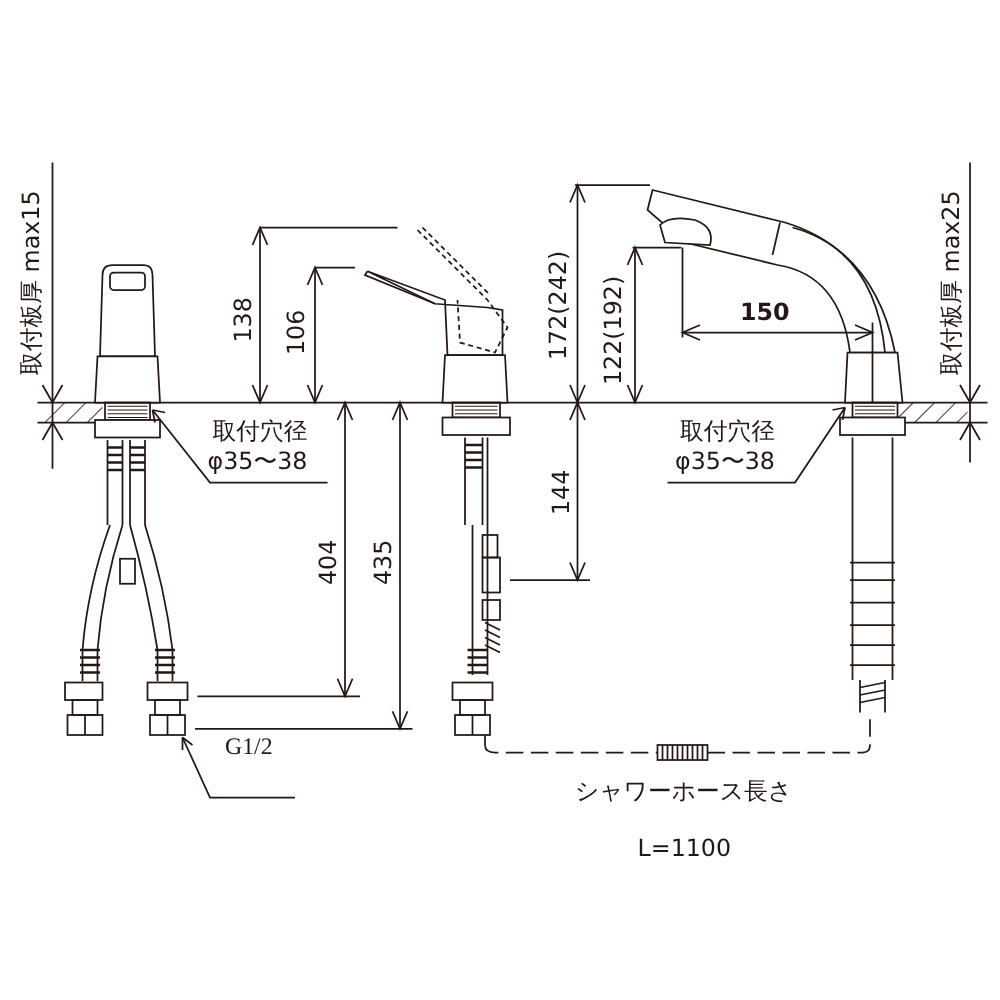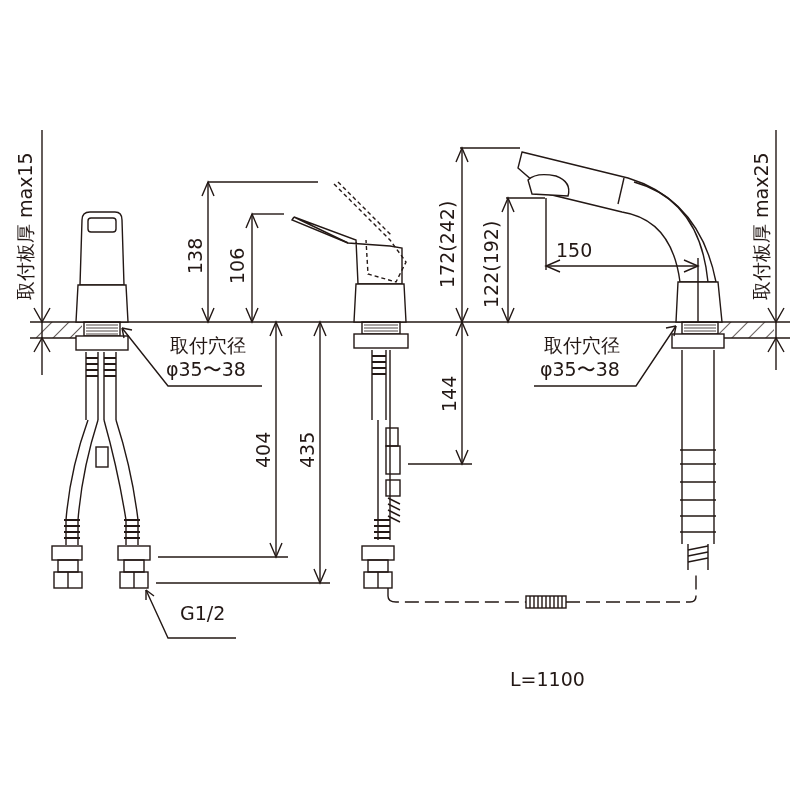--- a/index.html
+++ b/index.html
@@ -143,21 +143,22 @@
 
 <div class="lbl fs19" style="left:170px;top:336px;">取付穴径</div>
 <div class="lbl fs19" style="left:166px;top:360px;">φ35〜38</div>
 <div class="lbl fs19" style="left:544px;top:336px;">取付穴径</div>
 <div class="lbl fs19" style="left:540px;top:360px;">φ35〜38</div>
 
 <div class="lbl vlbl fs19" style="left:186px;top:274px;">138</div>
 <div class="lbl vlbl fs19" style="left:228px;top:284px;">106</div>
 <div class="lbl vlbl fs19" style="left:438px;top:288px;">172(242)</div>
 <div class="lbl vlbl fs19" style="left:482px;top:308px;">122(192)</div>
-<div class="lbl fs19" style="left:556px;top:241px;">150</div>
+<div class="lbl fs19" style="left:592px;top:241px;font-weight:bold;">150</div>
 
 <div class="lbl vlbl fs19" style="left:254px;top:468px;">404</div>
 <div class="lbl vlbl fs19" style="left:298px;top:468px;">435</div>
 <div class="lbl vlbl fs19" style="left:440px;top:412px;">144</div>
 
-<div class="lbl fs19" style="left:180px;top:604px;">G1/2</div>
+<div class="lbl fs19" style="left:180px;top:588px;font-family:Liberation Serif, serif;">G1/2</div>
+<div class="lbl fs19" style="left:460px;top:624px;">シャワーホース長さ</div>
 <div class="lbl fs19" style="left:510px;top:670px;">L=1100</div>
 </div>
 
 </body></html>

